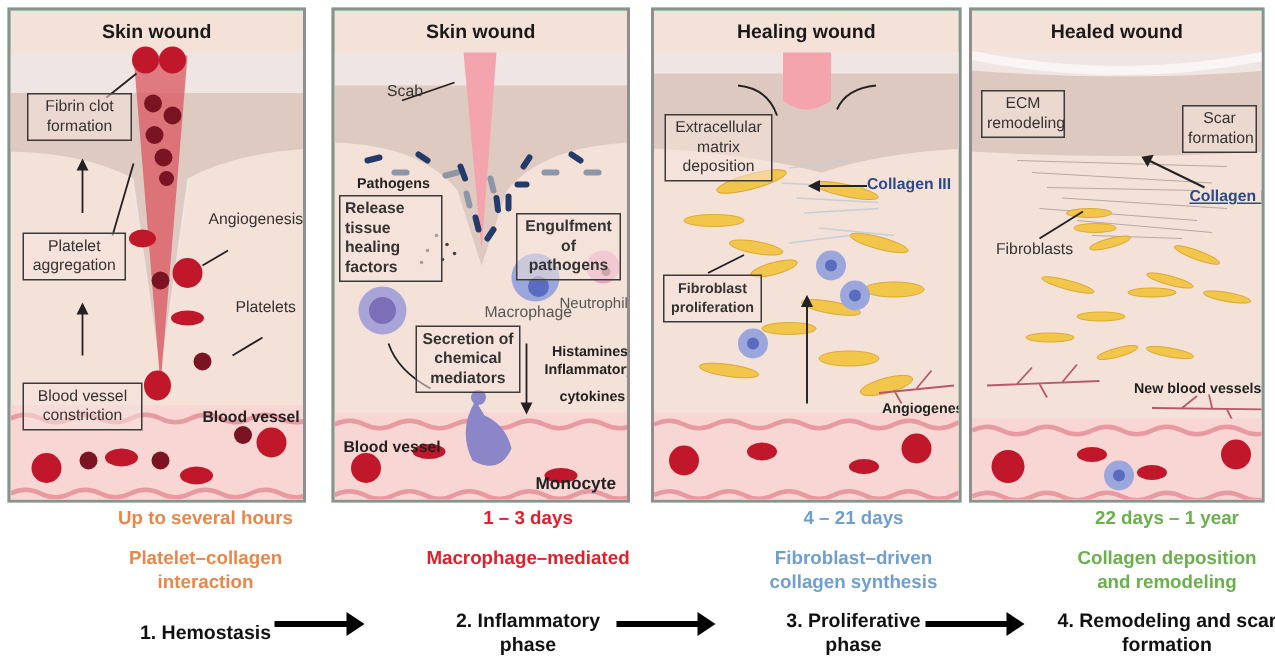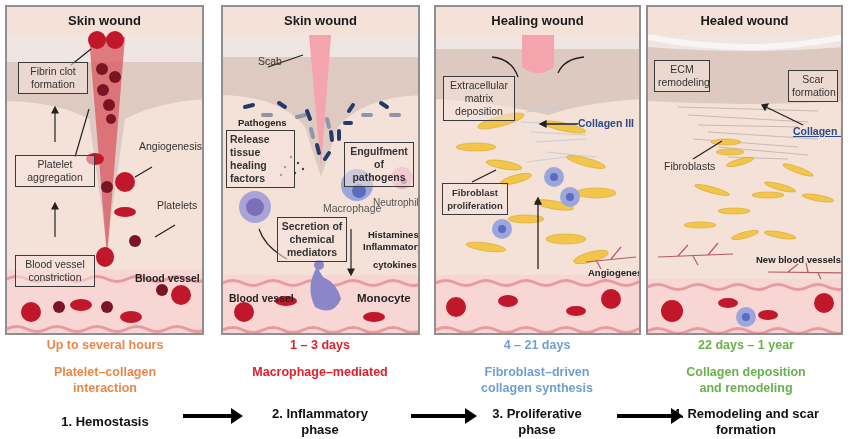--- a/index.html
+++ b/index.html
@@ -11,21 +11,21 @@
   .ptitle { position:absolute; top:6px; left:0; right:0; text-align:center;
             font-weight:bold; font-size:13px; color:#1a1a1a; z-index:3; }
   .box { position:absolute; border:1.5px solid #3a3a3a; background:rgba(246,228,220,0.55);
          font-size:10.5px; color:#333; text-align:center; line-height:13px;
          font-weight:normal; z-index:3; box-sizing:border-box; padding:2px 3px; }
   .box.b { font-weight:bold; }
   .lbl { position:absolute; font-size:10.5px; color:#333; z-index:3; white-space:nowrap; }
   .lbl.b { font-weight:bold; color:#222; }
   .coll { position:absolute; font-size:10.5px; font-weight:bold; color:#2c4a86; z-index:3;
           text-decoration:underline; white-space:nowrap; }
-  .row { position:absolute; text-align:center; font-weight:bold; font-size:12.5px; }
+  .row { position:absolute; text-align:center; font-weight:bold; font-size:12.5px;padding-left:32px; }
   .dur { top:338px; }
   .mech { top:364px; line-height:16px; }
   .phase { top:406px; line-height:16px; color:#111; font-size:13px; }
   .arrow { position:absolute; top:414px; height:4px; background:#000; }
   .arrow::after { content:""; position:absolute; right:-10px; top:-6px;
                   border-left:12px solid #000; border-top:8px solid transparent; border-bottom:8px solid transparent; }
 </style>
 </head>
 <body>
 
@@ -72,21 +72,21 @@
       <line x1="48" y1="230" x2="48" y2="200"></line>
         <polygon points="45,202 51,202 48,196"></polygon>
       <line x1="68" y1="150" x2="82" y2="102"></line>
         <line x1="64" y1="58" x2="84" y2="42"></line>
       <line x1="145" y1="160" x2="128" y2="170"></line>
         <line x1="168" y1="218" x2="148" y2="230"></line>
     </g>
   </svg>
   <div class="ptitle">Skin wound</div>
   <div class="box" style="left:11px;top:55px;width:70px;">Fibrin clot formation</div>
-  <div class="box" style="left:8px;top:148px;width:80px;">Platelet aggregation</div>
+  <div class="box" style="left:8px;top:148px;width:69px;">Platelet aggregation</div>
   <div class="box" style="left:8px;top:248px;width:80px;">Blood vessel constriction</div>
   <div class="lbl" style="left:132px;top:133px;">Angiogenesis</div>
   <div class="lbl" style="left:150px;top:192px;">Platelets</div>
   <div class="lbl b" style="left:128px;top:265px;">Blood vessel</div>
 </div>
 
 <div class="panel" style="left:221px;width:199px;">
   <svg width="199" height="330">
     <rect x="0" y="0" width="199" height="330" fill="#f4e1d8"></rect>
     <path d="M0 28 H199 V88 Q140 90 115 120 L98 170 L82 120 Q58 90 0 88 Z" fill="#efe6e3"></path>
@@ -144,21 +144,21 @@
   <div class="box b" style="left:121px;top:135px;width:70px;">Engulfment of pathogens</div>
   <div class="box b" style="left:54px;top:210px;width:70px;">Secretion of chemical mediators</div>
   <div class="lbl" style="left:35px;top:48px;">Scab</div>
   <div class="lbl b" style="left:15px;top:110px;font-size:9.5px;">Pathogens</div>
   <div class="lbl" style="left:100px;top:195px;color:#555;">Macrophage</div>
   <div class="lbl" style="left:150px;top:190px;font-size:10px;color:#555;">Neutrophils</div>
   <div class="lbl b" style="left:145px;top:222px;font-size:9.5px;">Histamines</div>
   <div class="lbl b" style="left:140px;top:234px;font-size:9.5px;">Inflammatory</div>
   <div class="lbl b" style="left:150px;top:252px;font-size:9.5px;">cytokines</div>
   <div class="lbl b" style="left:6px;top:285px;">Blood vessel</div>
-  <div class="lbl b" style="left:134px;top:285px;font-size:11.5px;">Monocyte</div>
+  <div class="lbl b" style="left:134px;top:310px;font-size:11.5px;">Monocyte</div>
 </div>
 
 <div class="panel" style="left:434px;width:207px;">
   <svg width="207" height="330">
     <rect x="0" y="0" width="207" height="330" fill="#f4e1d8"></rect>
     <path d="M0 28 H207 V92 Q150 95 112 108 Q60 95 0 92 Z" fill="#efe6e3"></path>
     <path d="M0 42 H207 V92 Q150 95 112 108 Q60 95 0 92 Z" fill="#d9c3b8" opacity="0.85"></path>
     <path d="M86 28 H118 V60 Q102 72 86 60 Z" fill="#f3a4ad"></path>
     <g fill="#f1c64a" stroke="#d9a52a" stroke-width="0.6">
       <ellipse cx="65" cy="114" rx="24" ry="5" transform="rotate(-15 65 114)"></ellipse>

